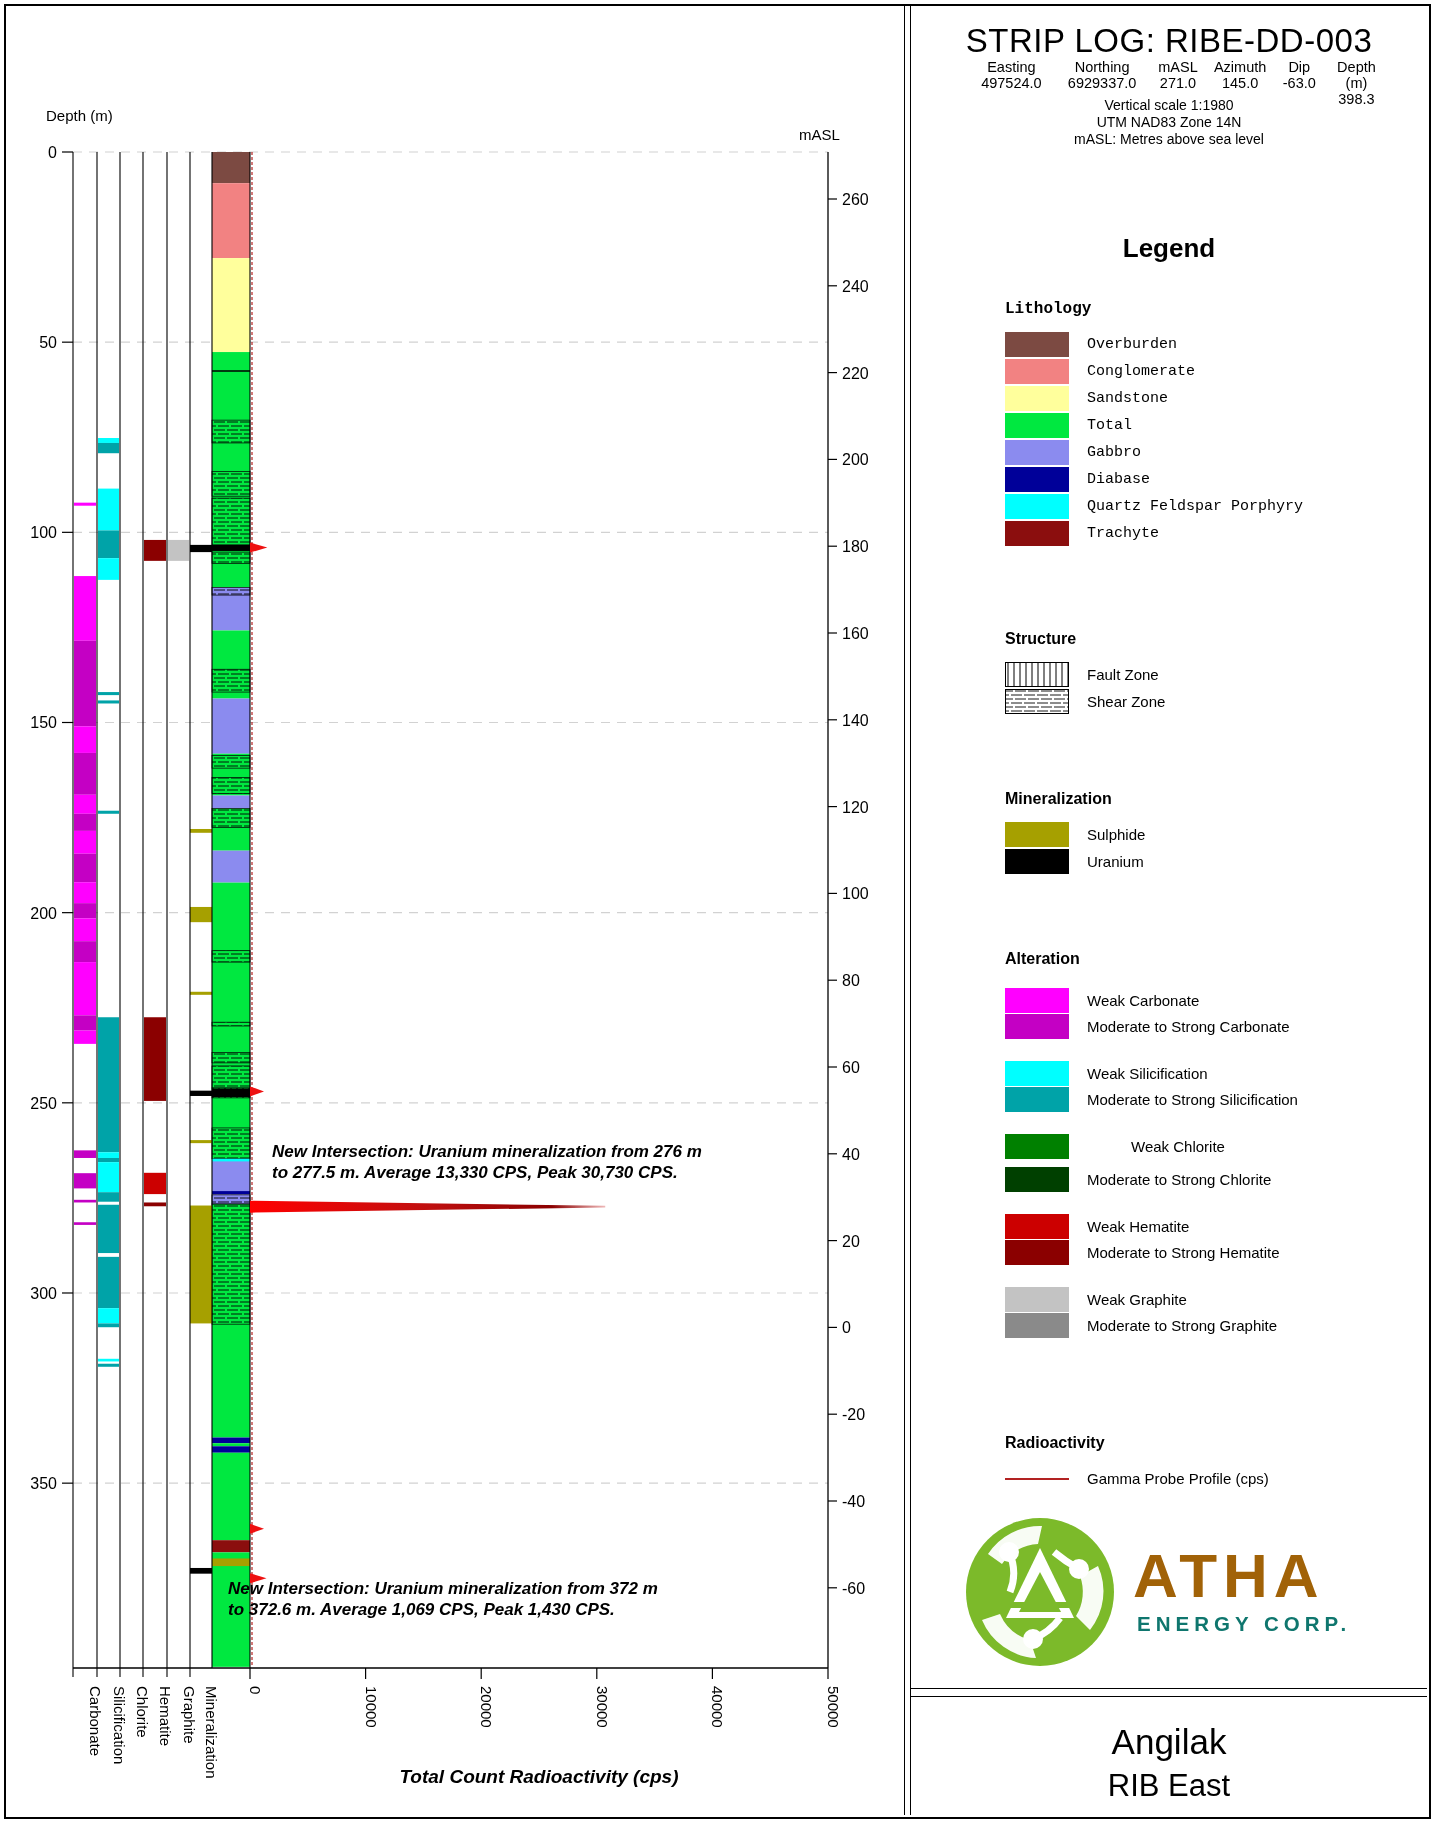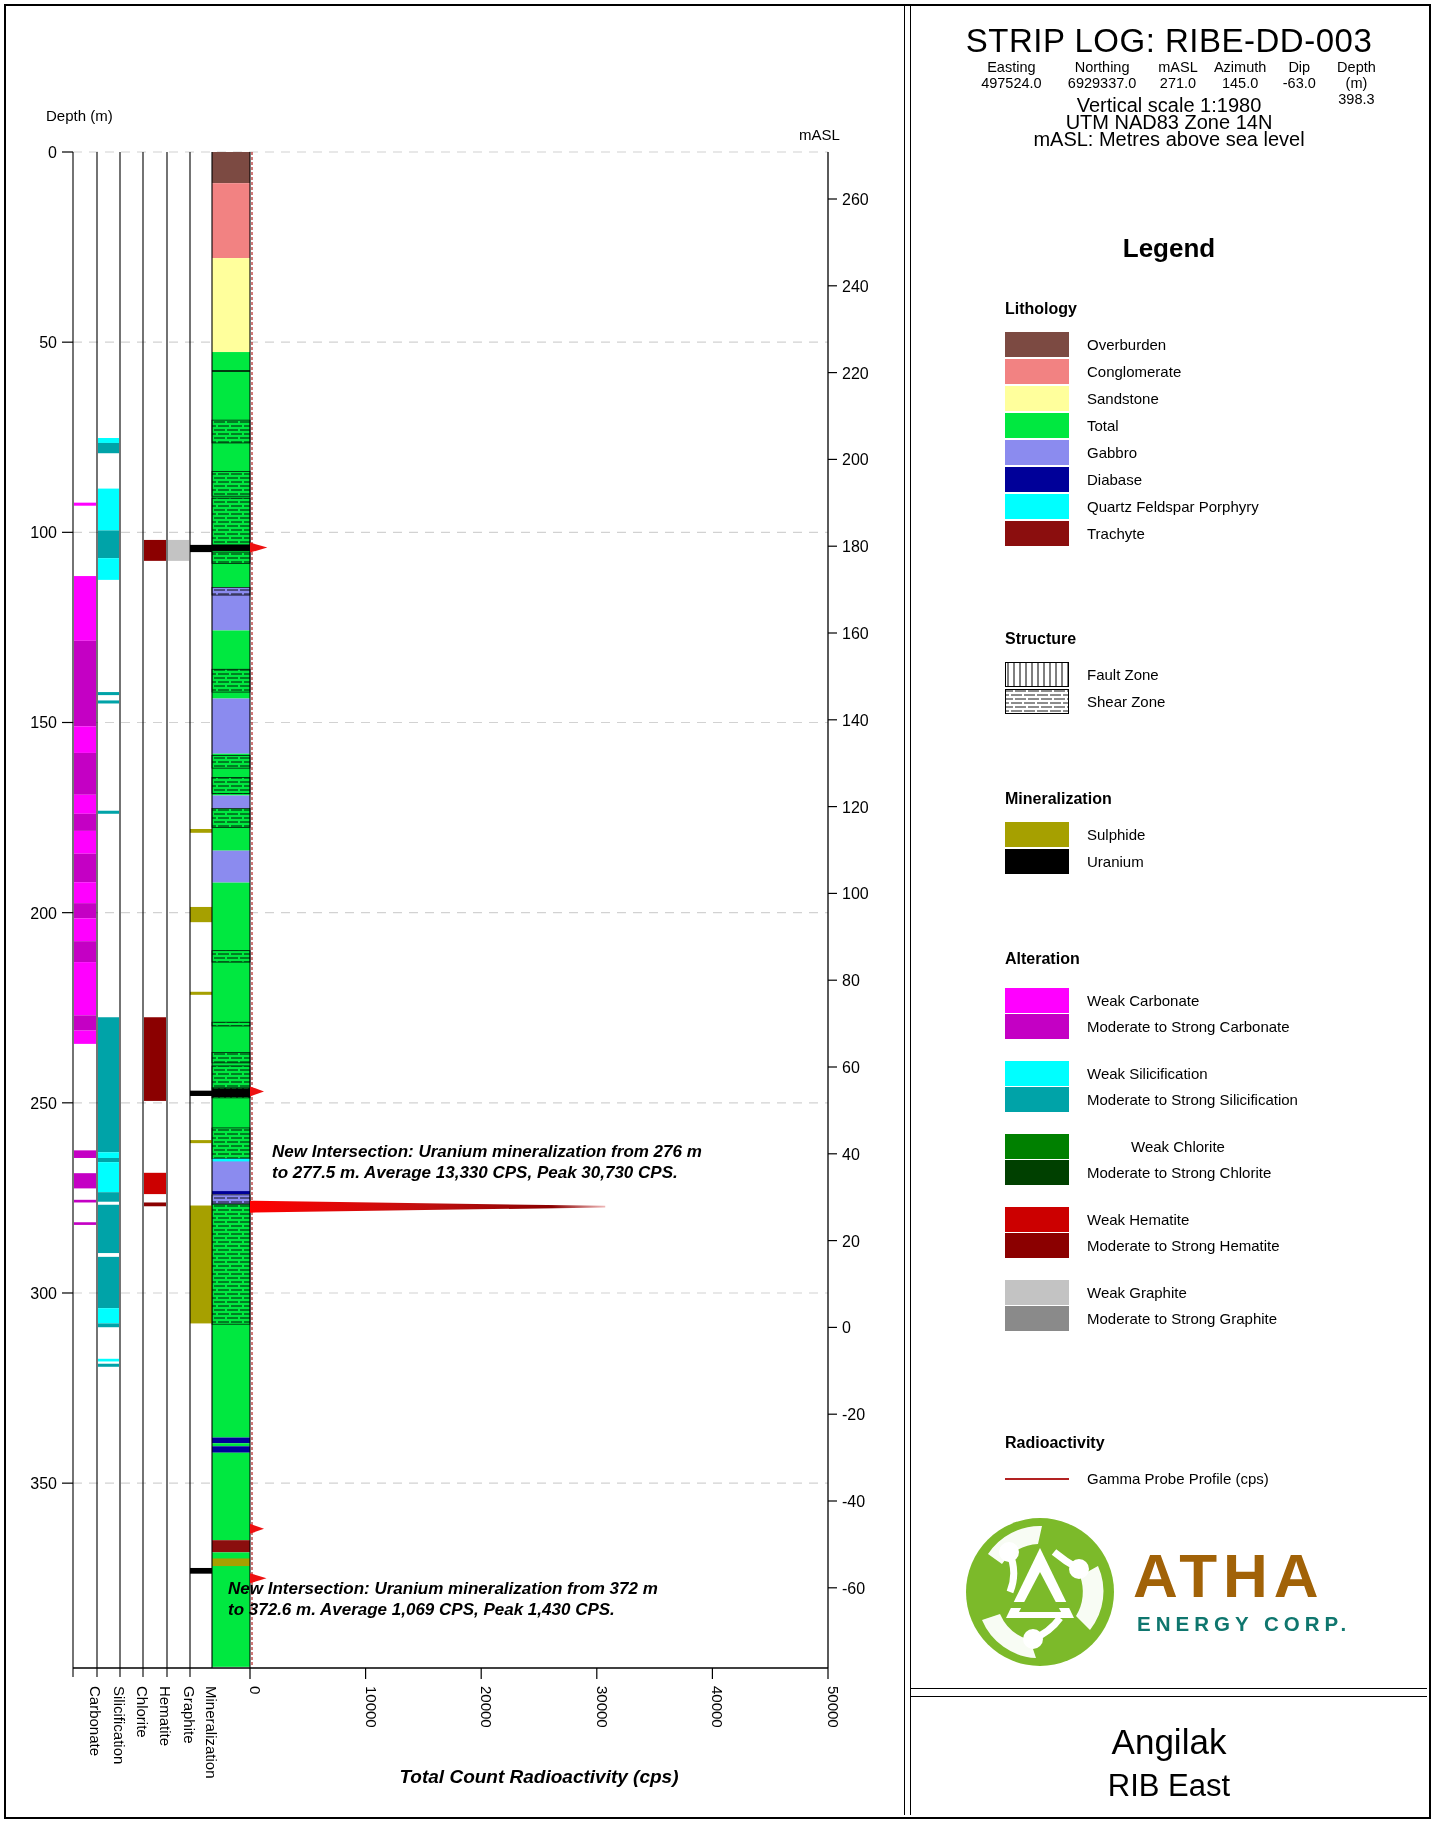--- a/index.html
+++ b/index.html
@@ -7,21 +7,21 @@
          font-family:"Liberation Sans",sans-serif;color:#000;overflow:hidden;}
   .abs{position:absolute;}
   .border-rect{position:absolute;left:4px;top:4px;width:1423px;height:1811px;
                border:2px solid #000;}
   .vline{position:absolute;width:0;border-left:1.5px solid #000;}
   .hline{position:absolute;height:0;border-top:1.5px solid #000;}
   
   #hdr-title{left:913px;top:22px;width:512px;text-align:center;font-size:33px;letter-spacing:.5px;}
   #hdr-fields{left:968px;top:59px;width:420px;display:flex;}
   .fld{text-align:center;font-size:14.5px;line-height:16px;}
-  #hdr-scale{left:913px;top:97px;width:512px;text-align:center;font-size:20px;line-height:17px;}
+  #hdr-scale{left:913px;top:97px;width:512px;text-align:center;font-size:14px;line-height:17px;}
   #legend-title{left:913px;top:233px;width:512px;text-align:center;font-size:26px;font-weight:bold;}
   .leg-head{font-weight:bold;font-size:16px;margin:0 0 14px 0;}
   .leg-row{display:flex;align-items:center;margin-bottom:2px;}
   .sw{width:64px;height:25px;flex:0 0 64px;}
   .leg-lab{font-size:15px;margin-left:18px;white-space:nowrap;}
   .alt-group{margin-bottom:22px;}
   .annot{position:absolute;font-size:17px;font-weight:bold;font-style:italic;line-height:21px;white-space:nowrap;}
   #atha-word{left:1133px;top:1540px;font-size:62px;font-weight:bold;letter-spacing:6px;color:#a16207;}
   #atha-sub{left:1137px;top:1612px;font-size:20.5px;font-weight:bold;letter-spacing:5px;color:#0f766e;}
   #footer-1{left:913px;top:1722px;width:512px;text-align:center;font-size:35px;}
@@ -311,21 +311,21 @@
         <div>398.3</div>
       </div>
     </div>
   <div class="abs" id="hdr-scale">
     <div>Vertical scale 1:1980</div>
     <div>UTM NAD83 Zone 14N</div>
     <div>mASL: Metres above sea level</div>
   </div>
 
   <div class="abs" id="legend-title">Legend</div>
-  <div class="abs" style="left:1005px;top:300px;">
+  <div class="abs" style="left:1005px;top:300px;font-family:Liberation Mono, monospace;">
     <div class="leg-head">Lithology</div>
     <div id="leg-lith">
         <div class="leg-row">
           <div class="sw" style="background: rgb(124, 74, 66);"></div>
           <span class="leg-lab">Overburden</span>
         </div>
         <div class="leg-row">
           <div class="sw" style="background: rgb(242, 130, 130);"></div>
           <span class="leg-lab">Conglomerate</span>
         </div>
@@ -406,21 +406,21 @@
           <div class="leg-row" style="margin-top: 1px;">
             <div class="sw" style="background: rgb(0, 163, 168);"></div>
             <span class="leg-lab">Moderate to Strong Silicification</span>
           </div>
         </div>
         <div class="alt-group">
           <div class="leg-row" style="margin-bottom: 0px; gap: 44px;">
             <div class="sw" style="background: rgb(0, 128, 0);"></div>
             <span class="leg-lab">Weak Chlorite</span>
           </div>
-          <div class="leg-row" style="margin-top: 1px;">
+          <div class="leg-row" style="margin-top: 8px;">
             <div class="sw" style="background: rgb(0, 64, 0);"></div>
             <span class="leg-lab">Moderate to Strong Chlorite</span>
           </div>
         </div>
         <div class="alt-group">
           <div class="leg-row" style="margin-bottom: 0px;">
             <div class="sw" style="background: rgb(204, 0, 0);"></div>
             <span class="leg-lab">Weak Hematite</span>
           </div>
           <div class="leg-row" style="margin-top: 1px;">

